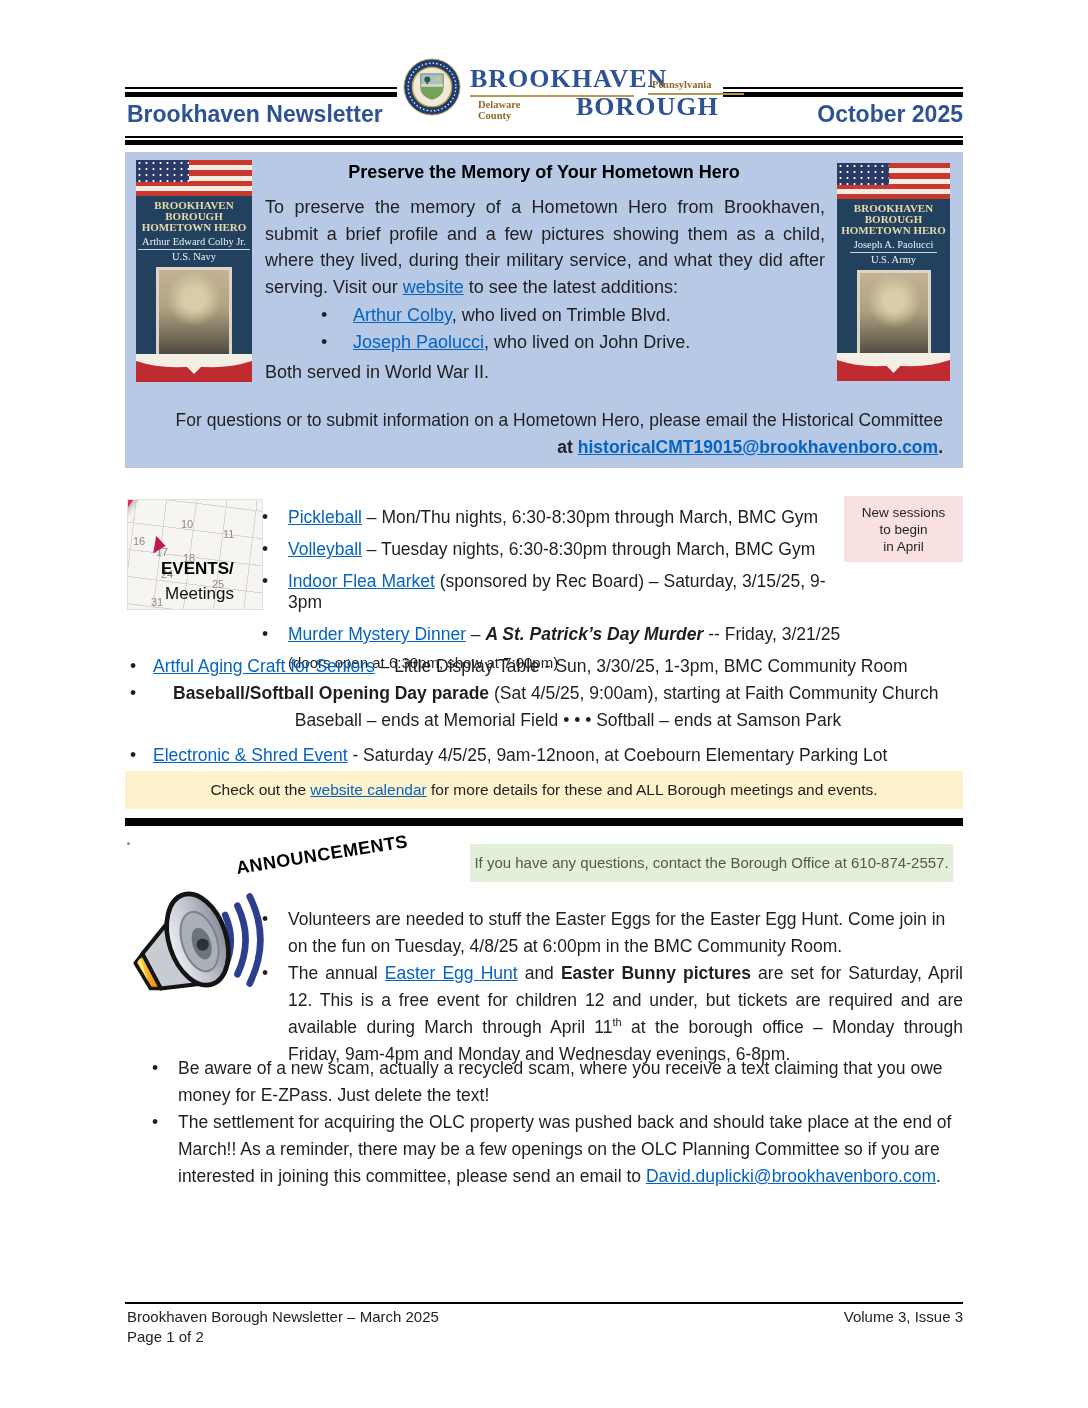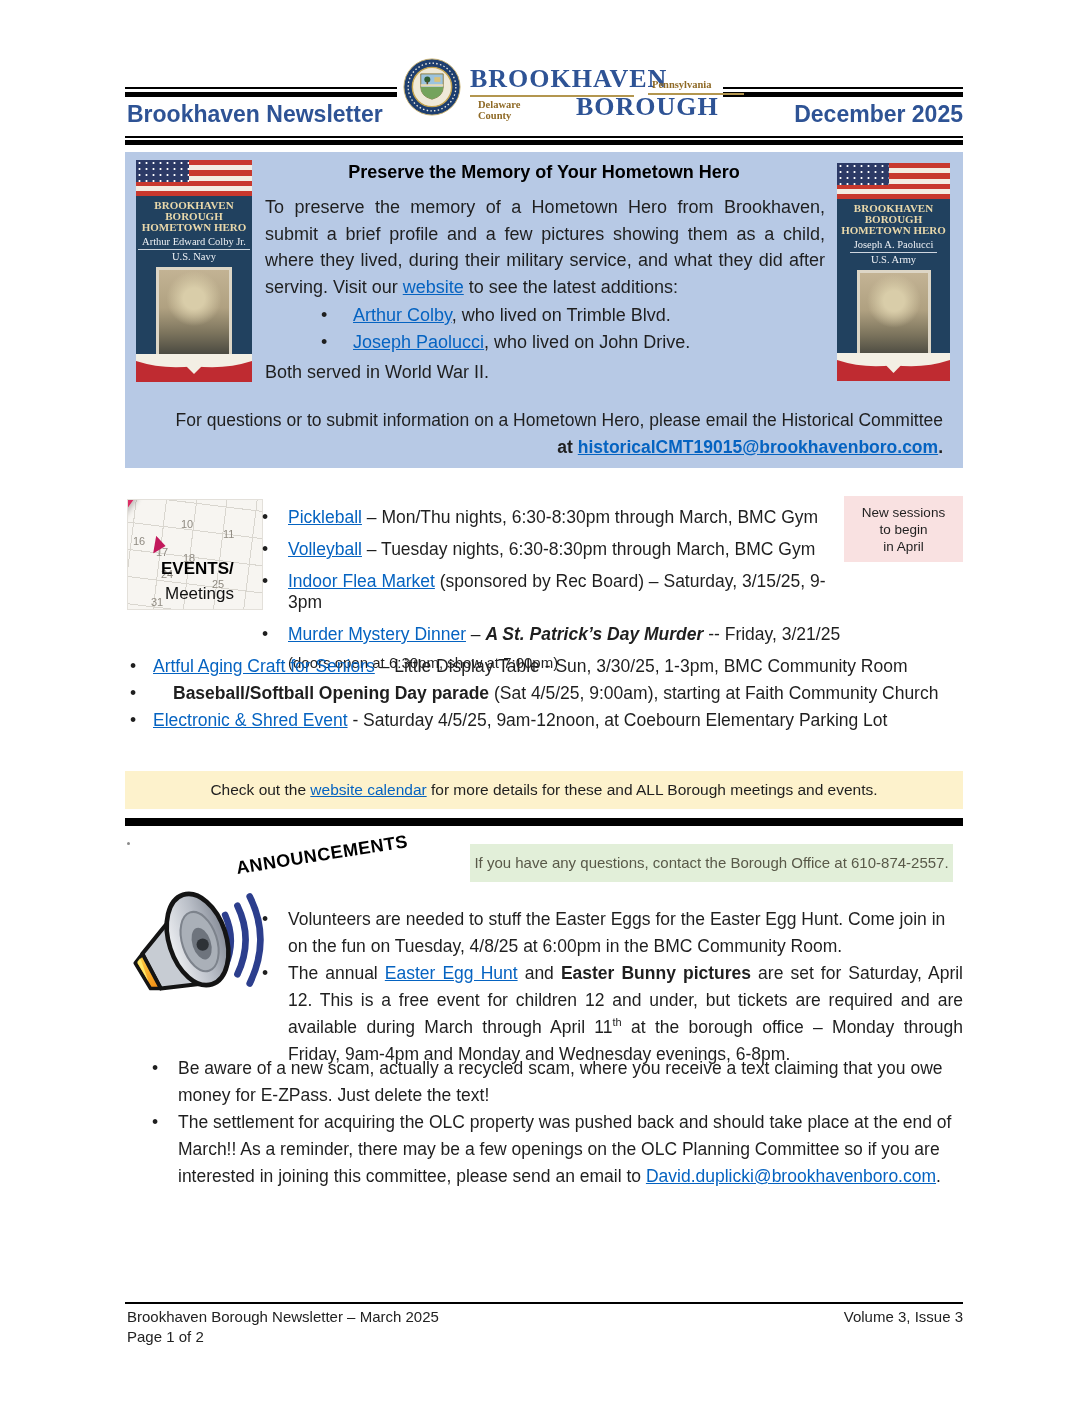--- a/index.html
+++ b/index.html
@@ -128,21 +128,21 @@
 <div class="abs">
   <div class="logo-name" style="left:470px;top:64px;">BROOKHAVEN</div>
   <div class="logo-small" style="left:652px;top:79px;">Pennsylvania</div>
   <div class="logo-line" style="left:648px;top:93px;width:96px;height:2px;"></div>
   <div class="logo-line" style="left:470px;top:95px;width:164px;height:2px;"></div>
   <div class="logo-small" style="left:478px;top:99px;">Delaware County</div>
   <div class="logo-name" style="left:576px;top:92px;">BOROUGH</div>
 </div>
 
 <div class="mast-title" style="left:127px;">Brookhaven Newsletter</div>
-<div class="mast-title" style="right:125px;">December 2025</div>
+<div class="mast-title" style="right:125px;">October 2025</div>
 
 <div class="rule-thin" style="left:125px;top:136px;width:838px;"></div>
 <div class="rule-thick" style="left:125px;top:140px;width:838px;"></div>
 
 <div class="hero">
 
   <div class="poster" style="left:11px;top:8px;width:116px;height:222px;">
     <div class="flag">
         <div class="canton"></div>
       </div>
@@ -253,20 +253,21 @@
 
 <div class="blist g2" style="left:130px;top:656px;width:833px;">
   <div class="bitem">
     <span class="bdot">•</span>
     <span><span class="link">Artful Aging Craft for Seniors</span><span> – Little Display Table - Sun, 3/30/25, 1-3pm, BMC Community Room</span></span>
   </div>
   <div class="bitem">
     <span class="bdot">•</span>
     <span style="flex:1;margin-left:20px;">
       <span class="bold">Baseball/Softball Opening Day parade</span><span> (Sat 4/5/25, 9:00am), starting at Faith Community Church</span>
+      <span class="centerline" style="display:block;">Baseball – ends at Memorial Field  •  •  •  Softball – ends at Samson Park</span>
     </span>
   </div>
   <div class="bitem">
     <span class="bdot">•</span>
     <span><span class="link">Electronic &amp; Shred Event</span><span> - Saturday 4/5/25, 9am-12noon, at Coebourn Elementary Parking Lot</span></span>
   </div>
 </div>
 
 <div class="yellow-note"><span>Check out the </span><span class="link">website calendar</span><span> for more details for these and ALL Borough meetings and events.</span></div>
 

